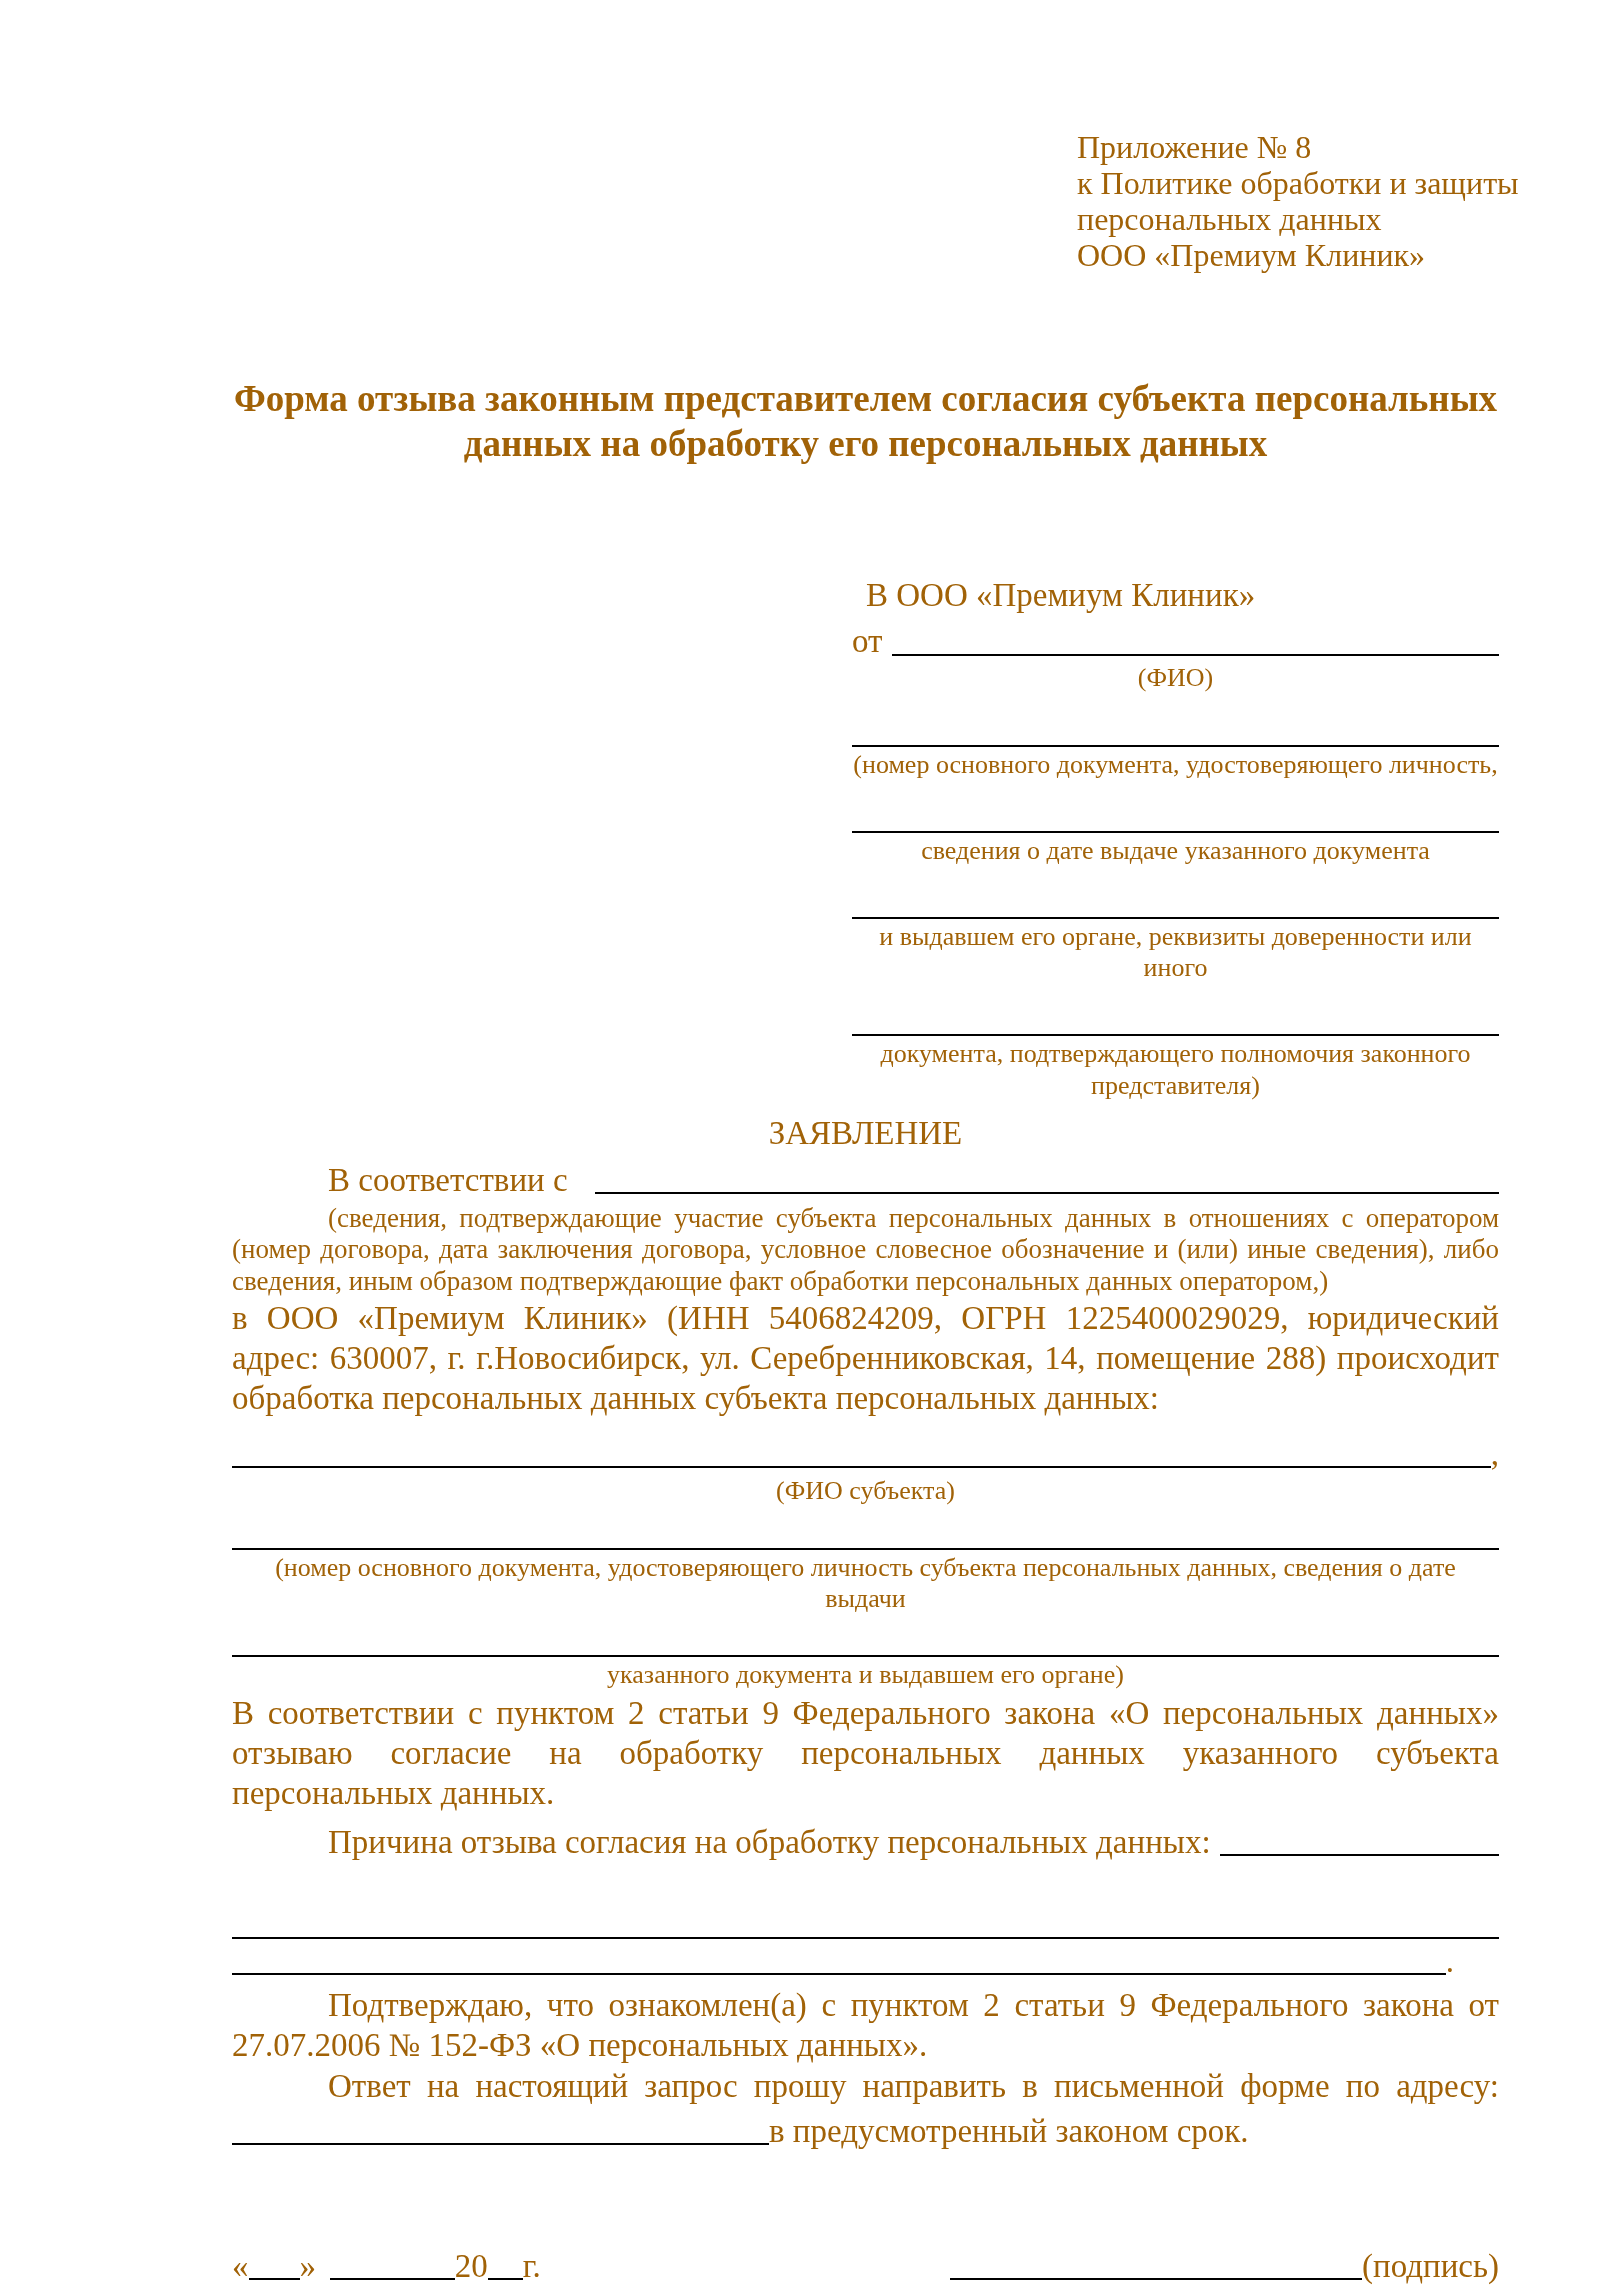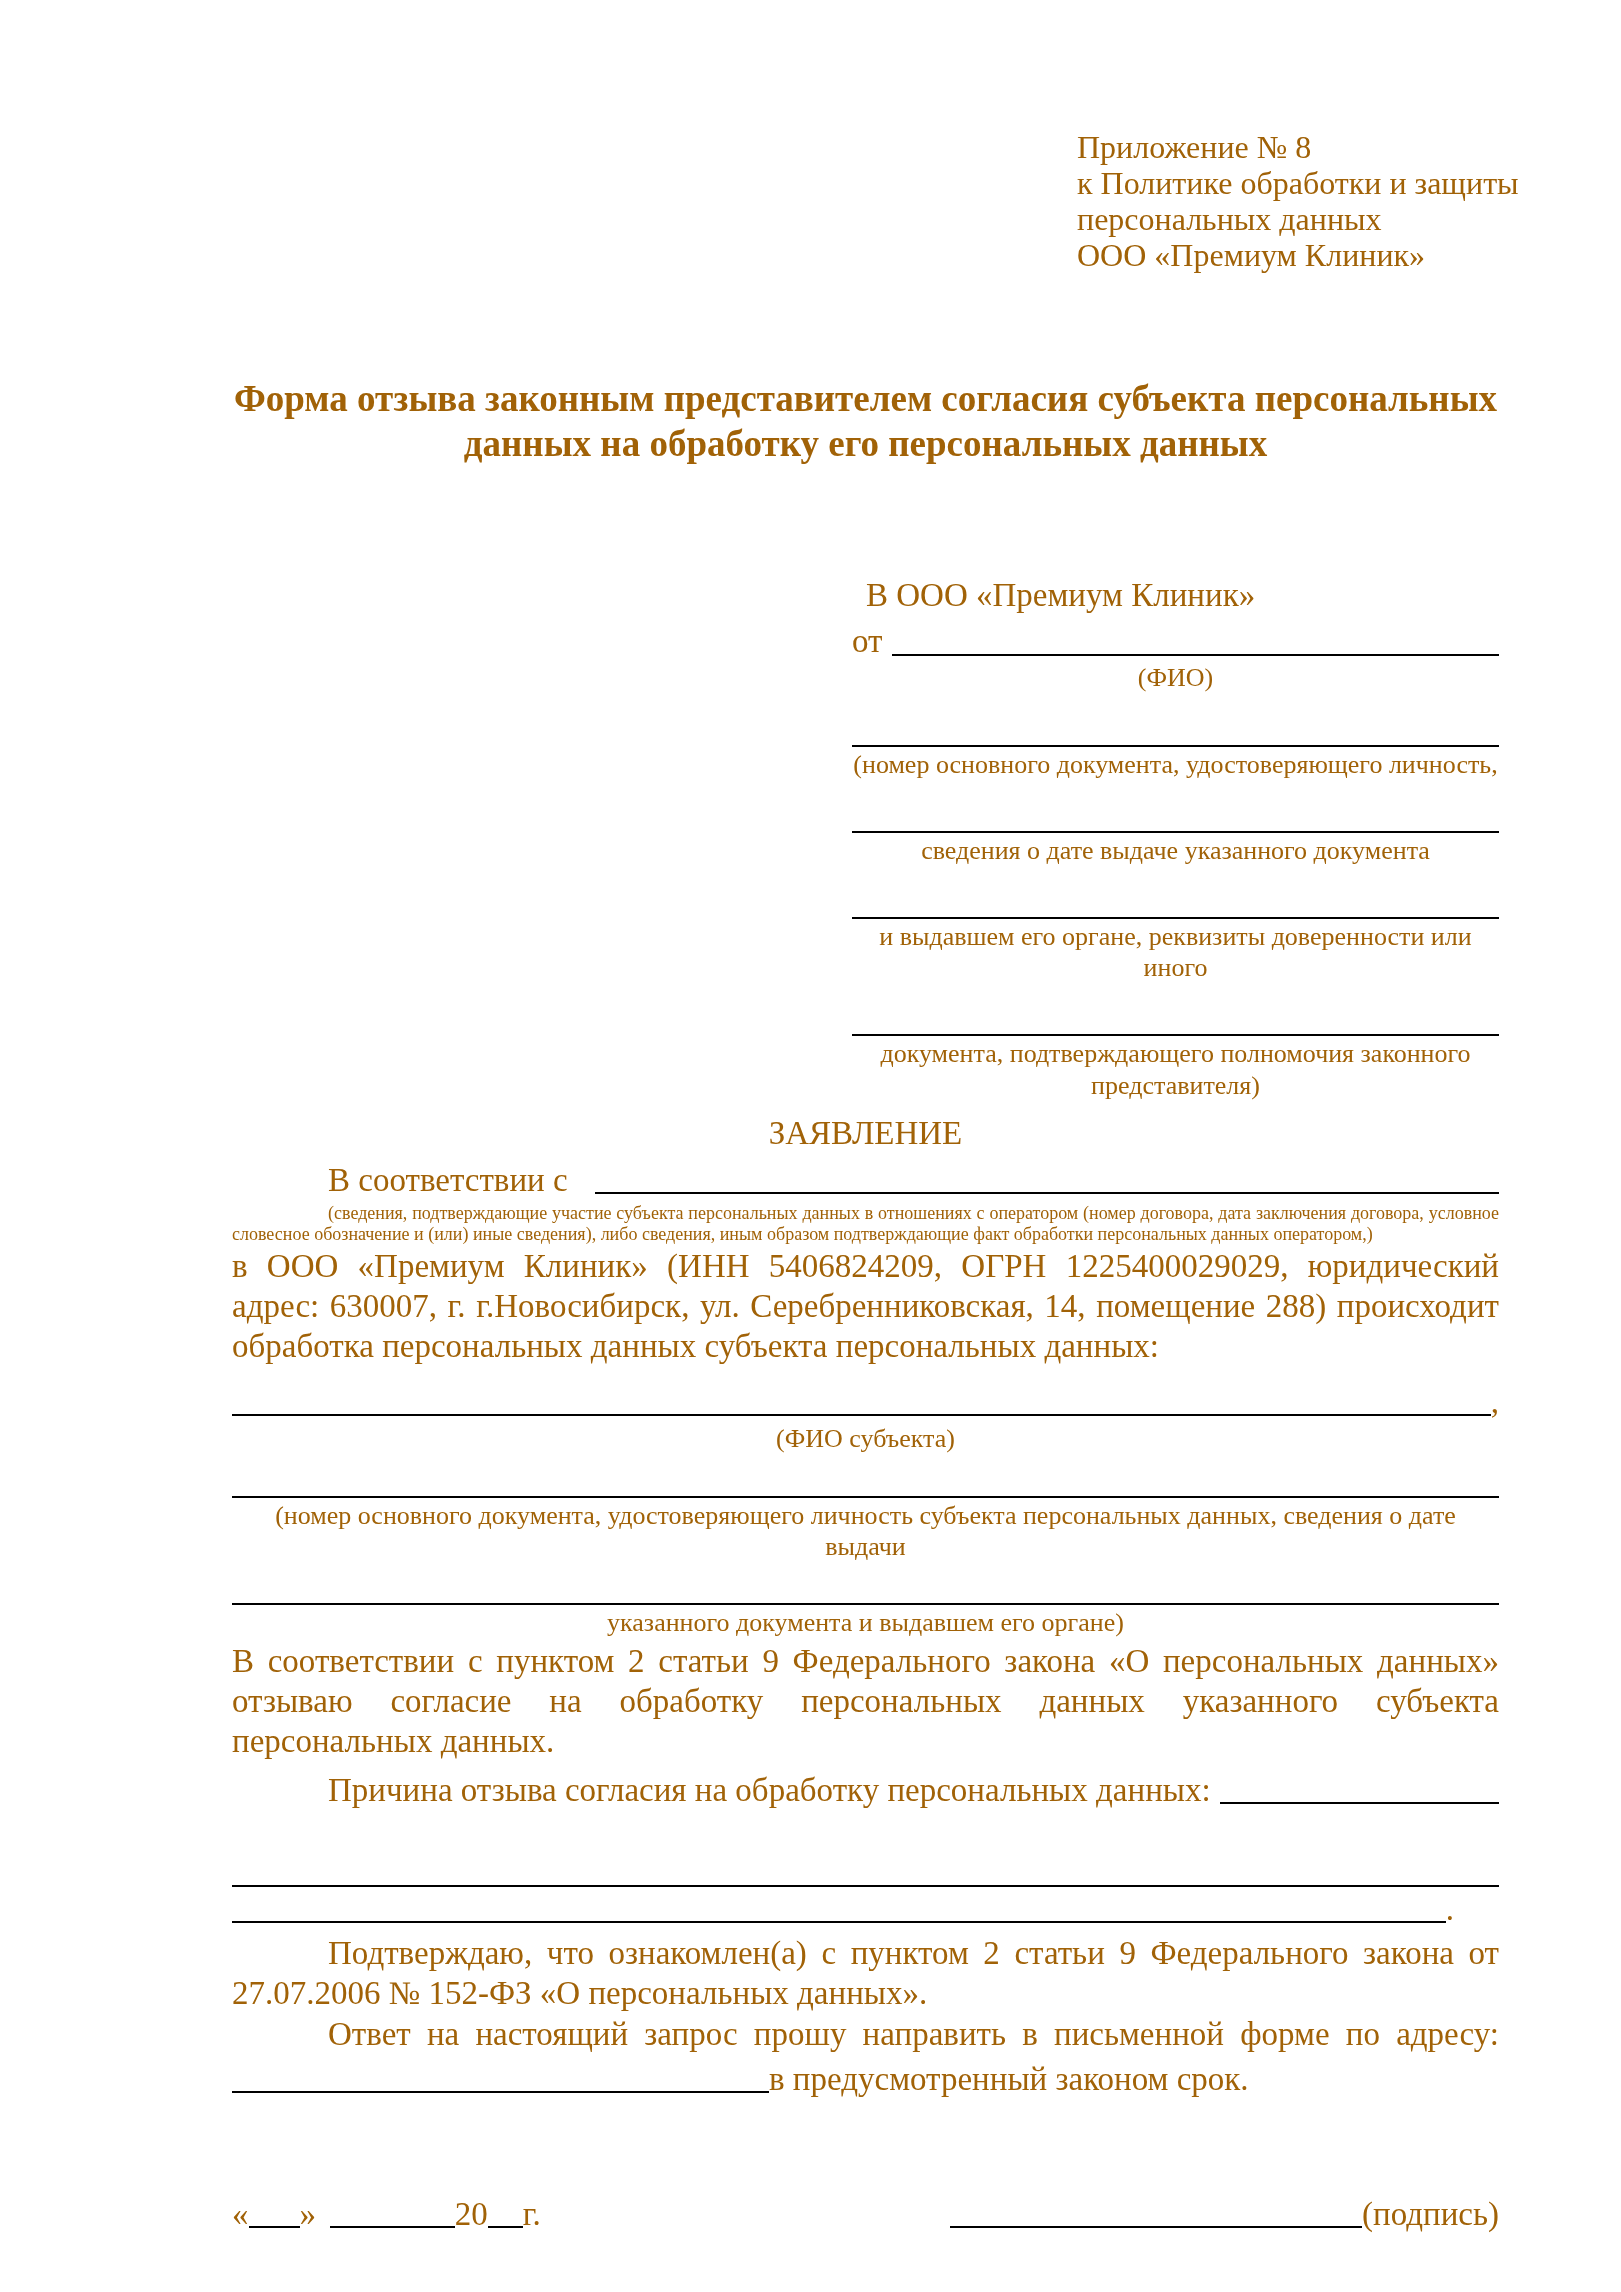--- a/index.html
+++ b/index.html
@@ -38,21 +38,21 @@
   .from-row { height: 45px; }
   .from-label { margin-right: 9.8px; }
   .caption { font-size: 26px; line-height: 1.2; text-align: center; margin-top: 2px; }
   .u-line { height: 25.5px; margin-top: 25.5px; border-bottom: 2.9px solid #000; }
 
   
   .stmt-heading { text-align: center; margin-top: 13.7px; font-size: 33px; line-height: 1.2; }
   .intro-row { height: 45px; gap: 18px; }
   .intro-prefix { padding-left: 96px; margin-right: 9.8px; white-space: nowrap; }
   .fine-print {
-    font-size: 18px;
+    font-size: 27px;
     line-height: 1.16;
     text-align: justify;
     text-indent: 96px;
     margin-top: 3.9px;
   }
   .para { text-align: justify; line-height: 1.21; }
   .operator-para { margin-top: 2px; }
   .subject-row { height: 39px; margin-top: 15.7px; }
   .doc-line { height: 25.5px; margin-top: 15.7px; border-bottom: 2.9px solid #000; }
   .withdrawal-para { margin-top: 3.9px; }

